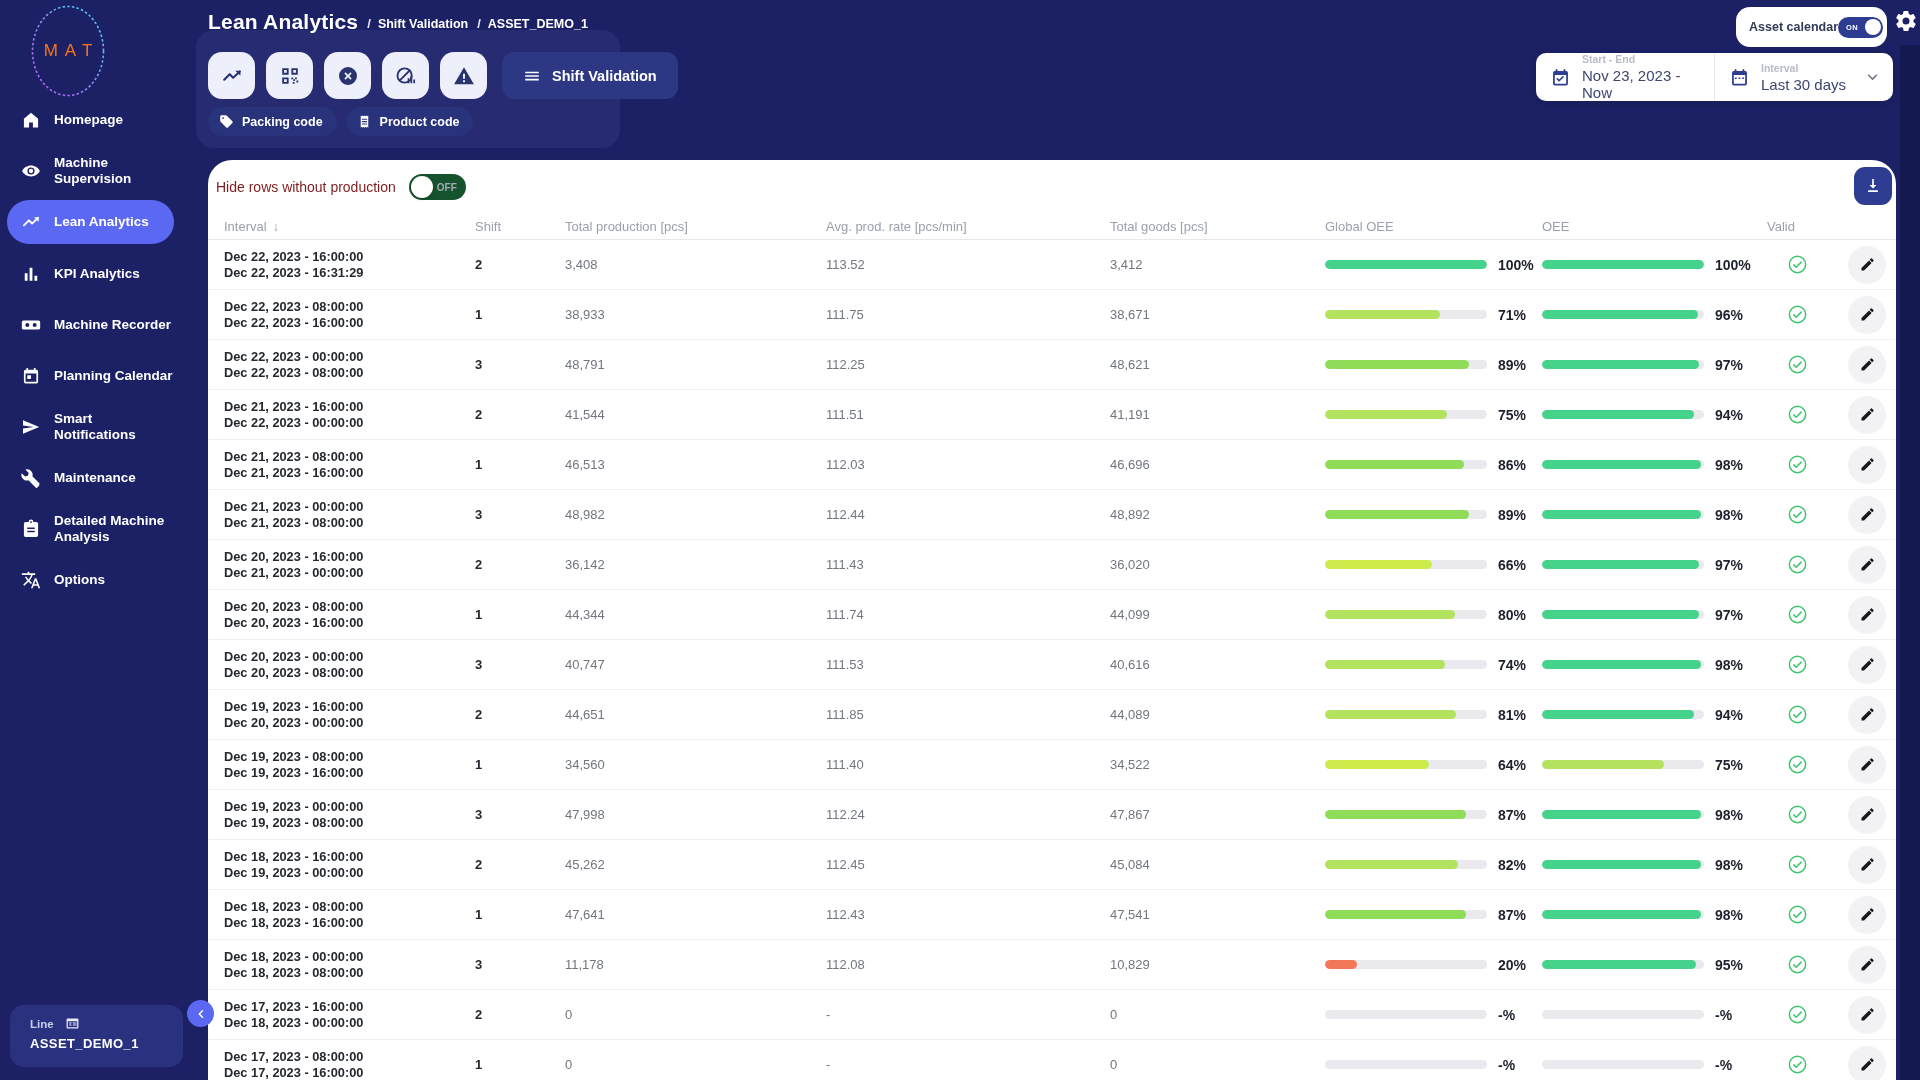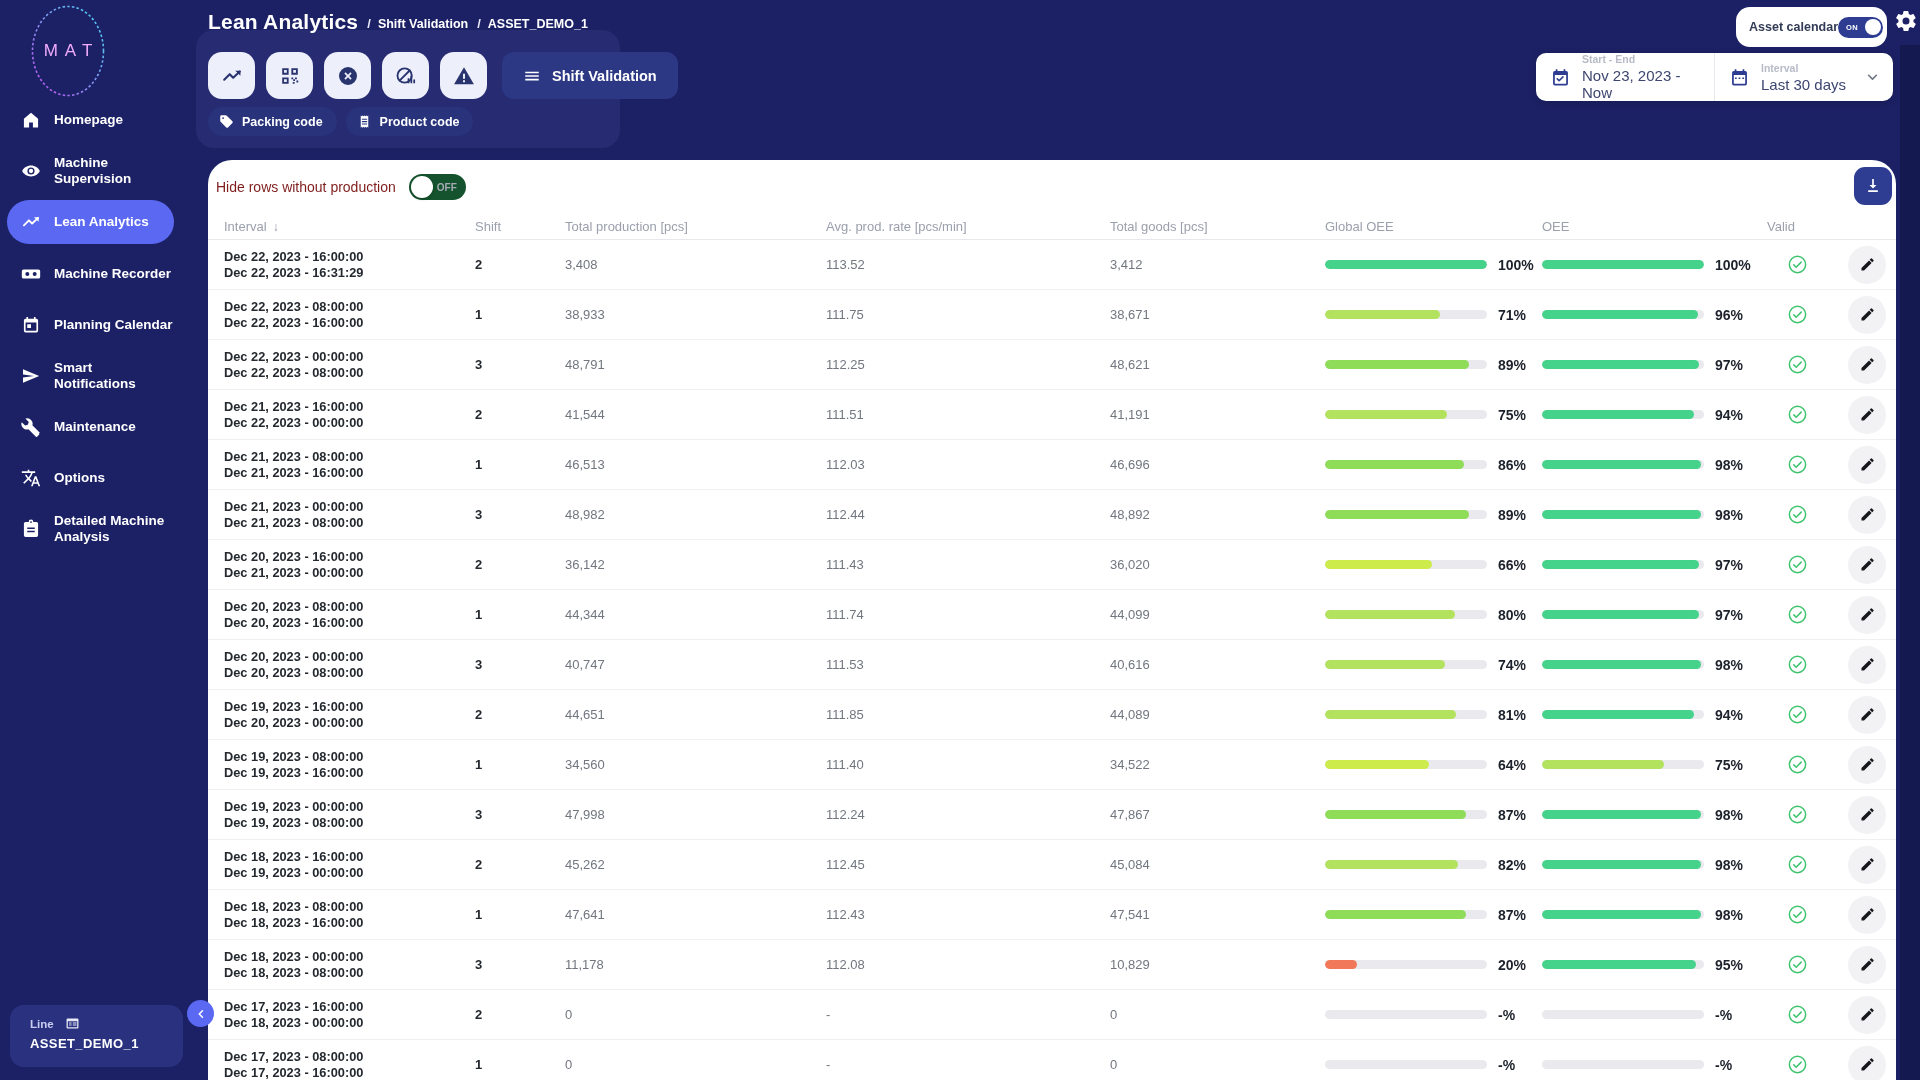--- a/index.html
+++ b/index.html
@@ -10,21 +10,21 @@
   
   .scroll-strip { position:absolute; right:0; top:45px; width:20px; bottom:0; background:#141a4f; }
 
   
   .toolbar-glow { position:absolute; left:196px; top:30px; width:424px; height:118px; border-radius:18px; background:rgba(125,135,225,0.10); }
 
   
   .sidebar { position:absolute; left:0; top:0; width:181px; height:1080px; }
   .logo { position:absolute; left:31px; top:5px; width:74px; height:92px; }
   .logo-text { position:absolute; inset:0; display:flex; align-items:center; justify-content:center;
-    color:#f0abfc; font-size:17px; font-weight:300; letter-spacing:7px; margin-right:-7px; }
+    color:#f97316; font-size:17px; font-weight:300; letter-spacing:7px; margin-right:-7px; }
   .nav { position:absolute; top:94px; left:0; right:0; display:flex; flex-direction:column; }
   .nav-item { min-height:51px; display:flex; align-items:center; gap:13px; padding:0 8px 0 21px; cursor:pointer; }
   .nav-item .ic { width:20px; height:20px; flex:0 0 20px; color:#fff; }
   .nav-label { color:#fff; font-size:13.5px; font-weight:700; line-height:16px; }
   .nav-item.active { background:#5a68f2; border-radius:24px; min-height:44px; margin:4px 7px; padding:0 8px 0 14px; }
 
   .asset-panel { position:absolute; left:10px; top:1005px; width:173px; height:62px; border-radius:14px;
     background:#2a3280; padding:11px 0 0 20px; }
   .ap-row { display:flex; align-items:center; gap:11px; }
   .ap-type { color:#c9cdf0; font-size:11.5px; font-weight:700; }
@@ -143,20 +143,26 @@
         </div>
         <div class="nav-item active">
           <svg viewBox="0 0 24 24" class="ic ">
             <path fill="none" stroke="currentColor" stroke-width="2.3" stroke-linecap="round" stroke-linejoin="round" d="M3.5 16 9.5 10l3.8 3.8L20.5 7"></path>
             <path fill="currentColor" d="M15.6 6.2h5.6v5.6z"></path>
           </svg>
           <span class="nav-label">Lean Analytics</span>
         </div>
         <div class="nav-item">
           <svg viewBox="0 0 24 24" class="ic ">
+            <path fill="currentColor" d="M4.5 20v-9h3.4v9zM10.3 20V4.5h3.4V20zM16.1 20v-6h3.4v6z"></path>
+          </svg>
+          <span class="nav-label">KPI Analytics</span>
+        </div>
+        <div class="nav-item">
+          <svg viewBox="0 0 24 24" class="ic ">
             <rect x="1" y="6.5" width="22" height="11" rx="2" fill="currentColor"></rect>
             <circle cx="7.6" cy="12" r="2.4" fill="#1c2166"></circle>
             <circle cx="16.4" cy="12" r="2.4" fill="#1c2166"></circle>
           </svg>
           <span class="nav-label">Machine Recorder</span>
         </div>
         <div class="nav-item">
           <svg viewBox="0 0 24 24" class="ic ">
             <path fill="currentColor" d="M18.5 4.5h-1v-2h-2v2h-7v-2h-2v2h-1a2 2 0 0 0-2 2V19a2 2 0 0 0 2 2h13a2 2 0 0 0 2-2V6.5a2 2 0 0 0-2-2zm0 14.5h-13V9h13zM7.5 11H12v4.5H7.5z"></path>
           </svg>
@@ -169,30 +175,30 @@
           <span class="nav-label">Smart Notifications</span>
         </div>
         <div class="nav-item">
           <svg viewBox="0 0 24 24" class="ic ">
             <path fill="currentColor" d="M22.6 18.9l-9-9a6.1 6.1 0 0 0-1.5-6.4A6.2 6.2 0 0 0 5.3 1.9l4 4-1.1 3.3-3.3 1.1-4-4a6.2 6.2 0 0 0 1.6 6.8 6.1 6.1 0 0 0 6.4 1.5l9 9a1 1 0 0 0 1.4 0l2.3-2.3a1 1 0 0 0 0-1.4z"></path>
           </svg>
           <span class="nav-label">Maintenance</span>
         </div>
         <div class="nav-item">
           <svg viewBox="0 0 24 24" class="ic ">
+            <path fill="currentColor" d="M18.5 3.5h-3.7a2.8 2.8 0 0 0-5.6 0H5.5a2 2 0 0 0-2 2v14a2 2 0 0 0 2 2h13a2 2 0 0 0 2-2v-14a2 2 0 0 0-2-2zM12 2.6a1.1 1.1 0 1 1-1.1 1.1A1.1 1.1 0 0 1 12 2.6zM16.5 16h-9v-1.8h9zm0-4h-9v-1.8h9z"></path>
+          </svg>
+          <span class="nav-label">Detailed Machine Analysis</span>
+        </div>
+        <div class="nav-item">
+          <svg viewBox="0 0 24 24" class="ic ">
             <path fill="currentColor" d="M12.87 15.07l-2.54-2.51.03-.03A17.5 17.5 0 0 0 14.07 6H17V4h-7V2H8v2H1v2h11.17C11.5 7.92 10.44 9.75 9 11.35 8.07 10.32 7.3 9.19 6.69 8h-2c.73 1.63 1.73 3.17 2.98 4.56l-5.09 5.02L4 19l5-5 3.11 3.11z"></path>
             <path fill="currentColor" d="M18.5 10h-2L12 22h2l1.12-3h4.75L21 22h2zm-2.62 7 1.62-4.33L19.12 17z"></path>
           </svg>
           <span class="nav-label">Options</span>
-        </div>
-        <div class="nav-item">
-          <svg viewBox="0 0 24 24" class="ic ">
-            <path fill="currentColor" d="M18.5 3.5h-3.7a2.8 2.8 0 0 0-5.6 0H5.5a2 2 0 0 0-2 2v14a2 2 0 0 0 2 2h13a2 2 0 0 0 2-2v-14a2 2 0 0 0-2-2zM12 2.6a1.1 1.1 0 1 1-1.1 1.1A1.1 1.1 0 0 1 12 2.6zM16.5 16h-9v-1.8h9zm0-4h-9v-1.8h9z"></path>
-          </svg>
-          <span class="nav-label">Detailed Machine Analysis</span>
         </div>
       </nav>
     <div class="asset-panel">
       <div class="ap-row">
         <span class="ap-type">Line</span>
         <span id="asset-list-ic" style="display:flex">
             <svg viewBox="0 0 24 24" class="ic ">
               <path fill="currentColor" fill-rule="evenodd" d="M4 4h16a1.5 1.5 0 0 1 1.5 1.5v13A1.5 1.5 0 0 1 20 20H4a1.5 1.5 0 0 1-1.5-1.5v-13A1.5 1.5 0 0 1 4 4zm.5 4.5v9.5h15V8.5z"></path>
               <path fill="currentColor" d="M6.5 10.5h4v1.6h-4zm6 0h6v1.6h-6zm-6 3h4v1.6h-4zm6 0h6v1.6h-6z"></path>
             </svg>

